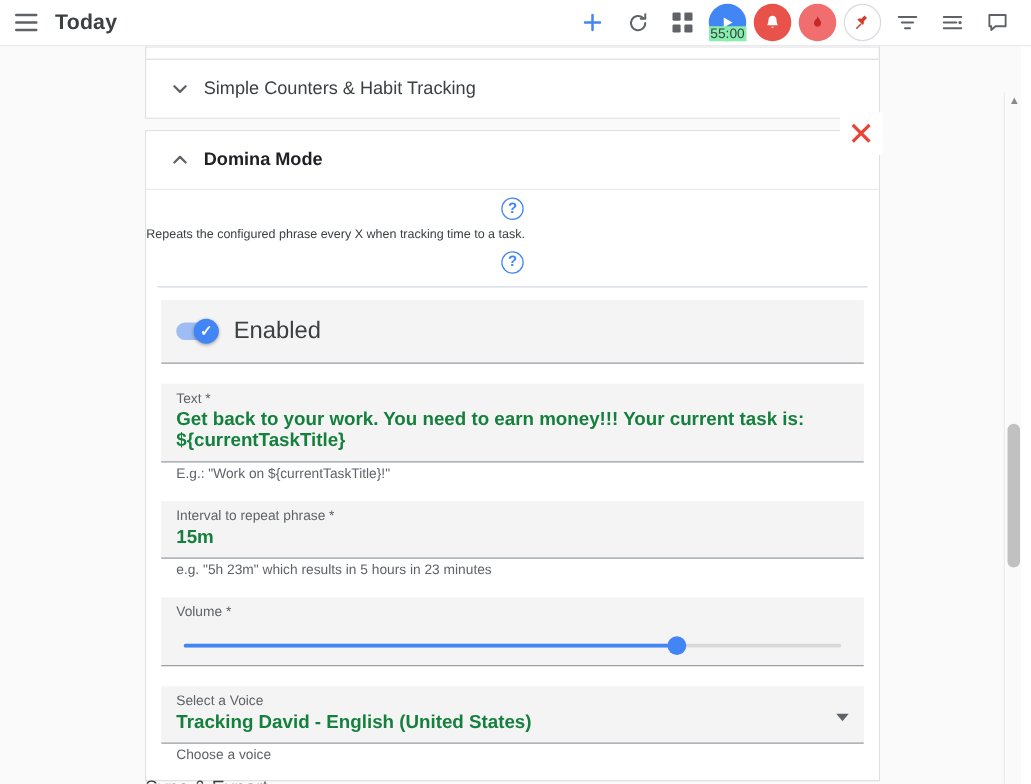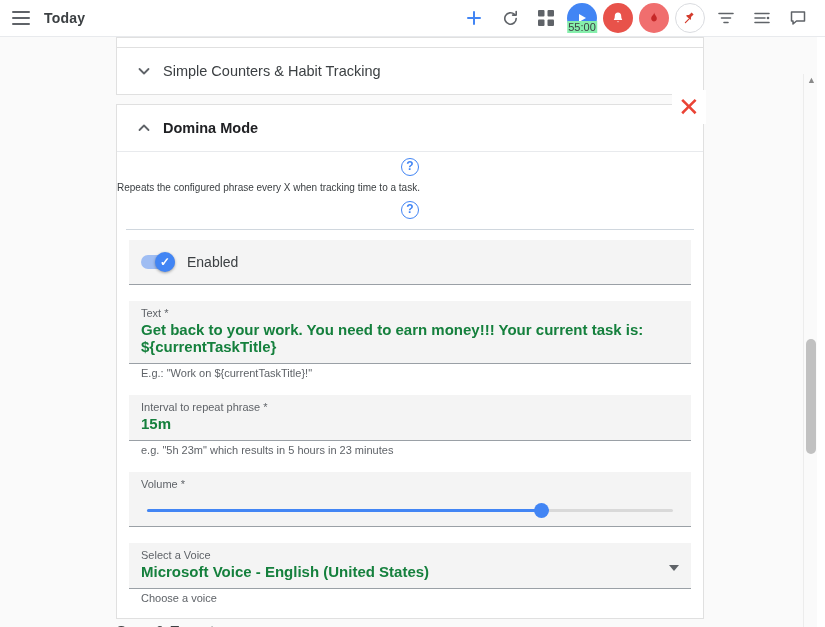--- a/index.html
+++ b/index.html
@@ -20,21 +20,21 @@
     border-bottom: 1px solid #e8eaed;
     z-index: 20;
   }
   .hamburger {
     width: 18px; height: 14px; margin-left: 12px; margin-right: 14px;
     display: flex; flex-direction: column; justify-content: space-between;
     cursor: pointer;
   }
   .hamburger i { display: block; height: 2px; background: #5f6368; border-radius: 1px; }
   .app-title {
-    font-size: 14px; font-weight: 700; color: #3c4043; letter-spacing: .2px;
+    font-size: 17px; font-weight: 700; color: #3c4043; letter-spacing: .2px;
   }
   .topbar-spacer { flex: 1 1 auto; }
 
   .ticon {
     width: 30px; height: 30px; margin-right: 6px;
     display: flex; align-items: center; justify-content: center;
     position: relative; cursor: pointer;
   }
   .ticon svg { display: block; }
 
@@ -127,21 +127,21 @@
     position: relative; margin-right: 12px; cursor: pointer; flex: none;
   }
   .switch .knob {
     position: absolute; top: -3px; left: 14px;
     width: 20px; height: 20px; border-radius: 50%;
     background: #4285f4;
     display: flex; align-items: center; justify-content: center;
     color: #fff; font-size: 12px; font-weight: 700;
     box-shadow: 0 1px 3px rgba(0,0,0,.35);
   }
-  .switch-label { font-size: 14px; color: #3c4043; }
+  .switch-label { font-size: 19px; color: #3c4043; }
 
   
   .slider-wrap { padding: 14px 0 10px 0; position: relative; height: 26px; }
   .slider-track {
     position: absolute; left: 6px; right: 6px; top: 17px; height: 3px;
     background: #d9d9d9; border-radius: 2px;
   }
   .slider-fill {
     position: absolute; left: 6px; top: 17px; height: 3px;
     background: #4285f4; border-radius: 2px;
@@ -347,21 +347,21 @@
               <div class="slider-track"></div>
               <div class="slider-fill" id="sliderFill" style="width: 394.5px;"></div>
               <div class="slider-thumb" id="sliderThumb" style="left: 393px;"></div>
             </div>
           </div>
 
           <div class="gap"></div>
 
           <div class="field">
             <div class="field-label">Select a Voice</div>
-            <div class="field-value">Microsoft Voice - English (United States)</div>
+            <div class="field-value">Tracking David - English (United States)</div>
             <span class="select-caret"></span>
           </div>
           <div class="hint">Choose a voice</div>
 
         </div>
       </div>
     </div>
   </div>
 
   <div class="close-x">✕</div>

